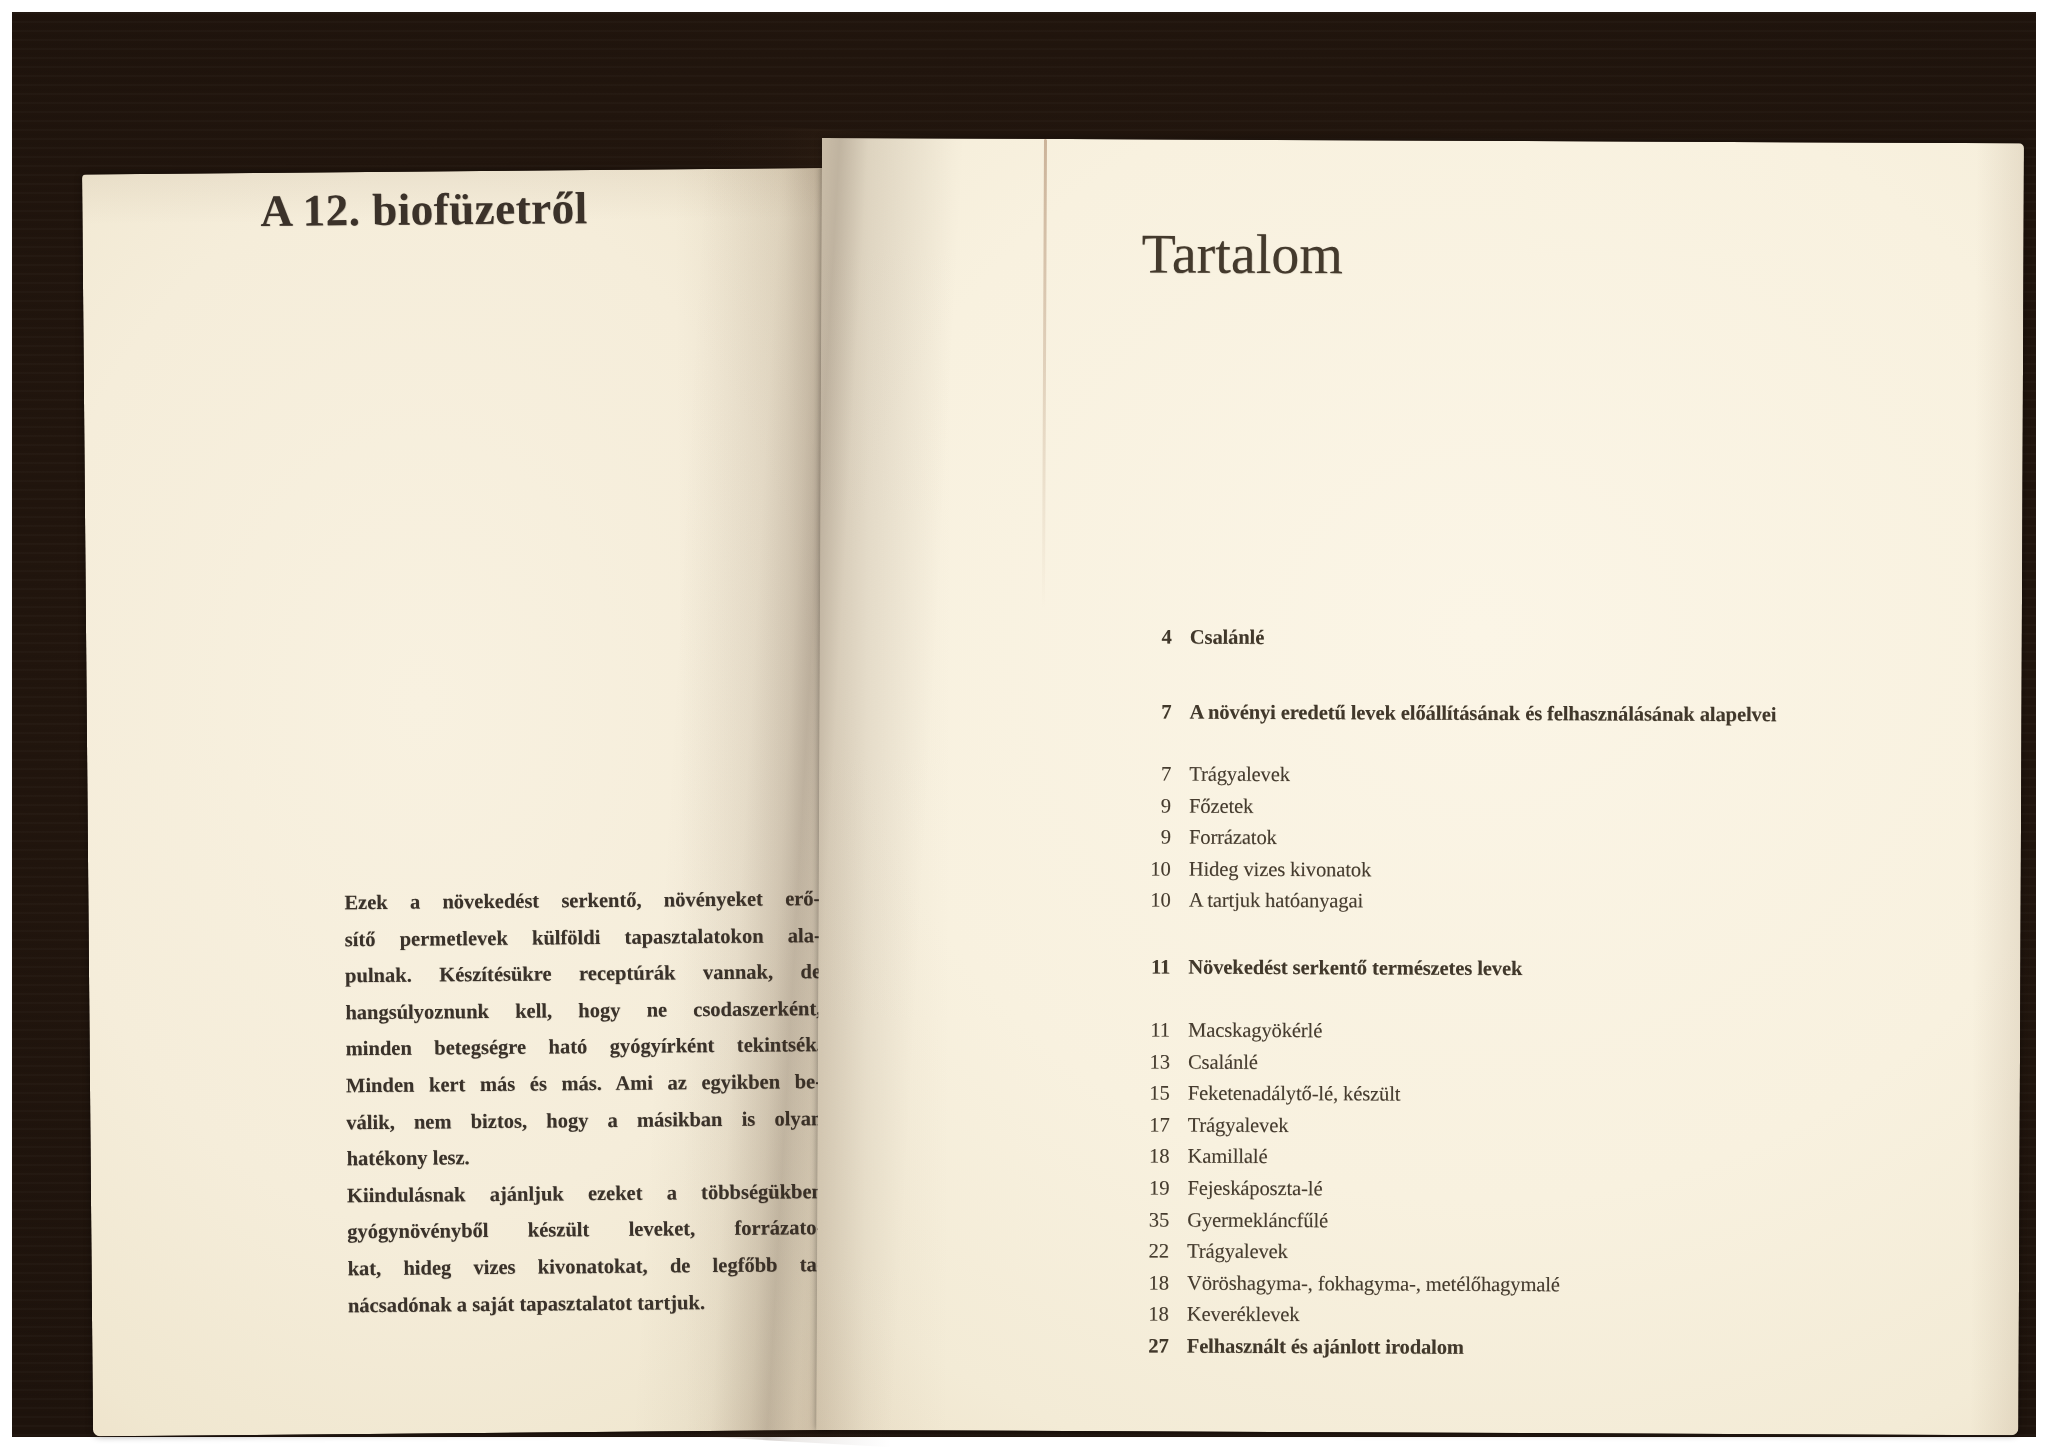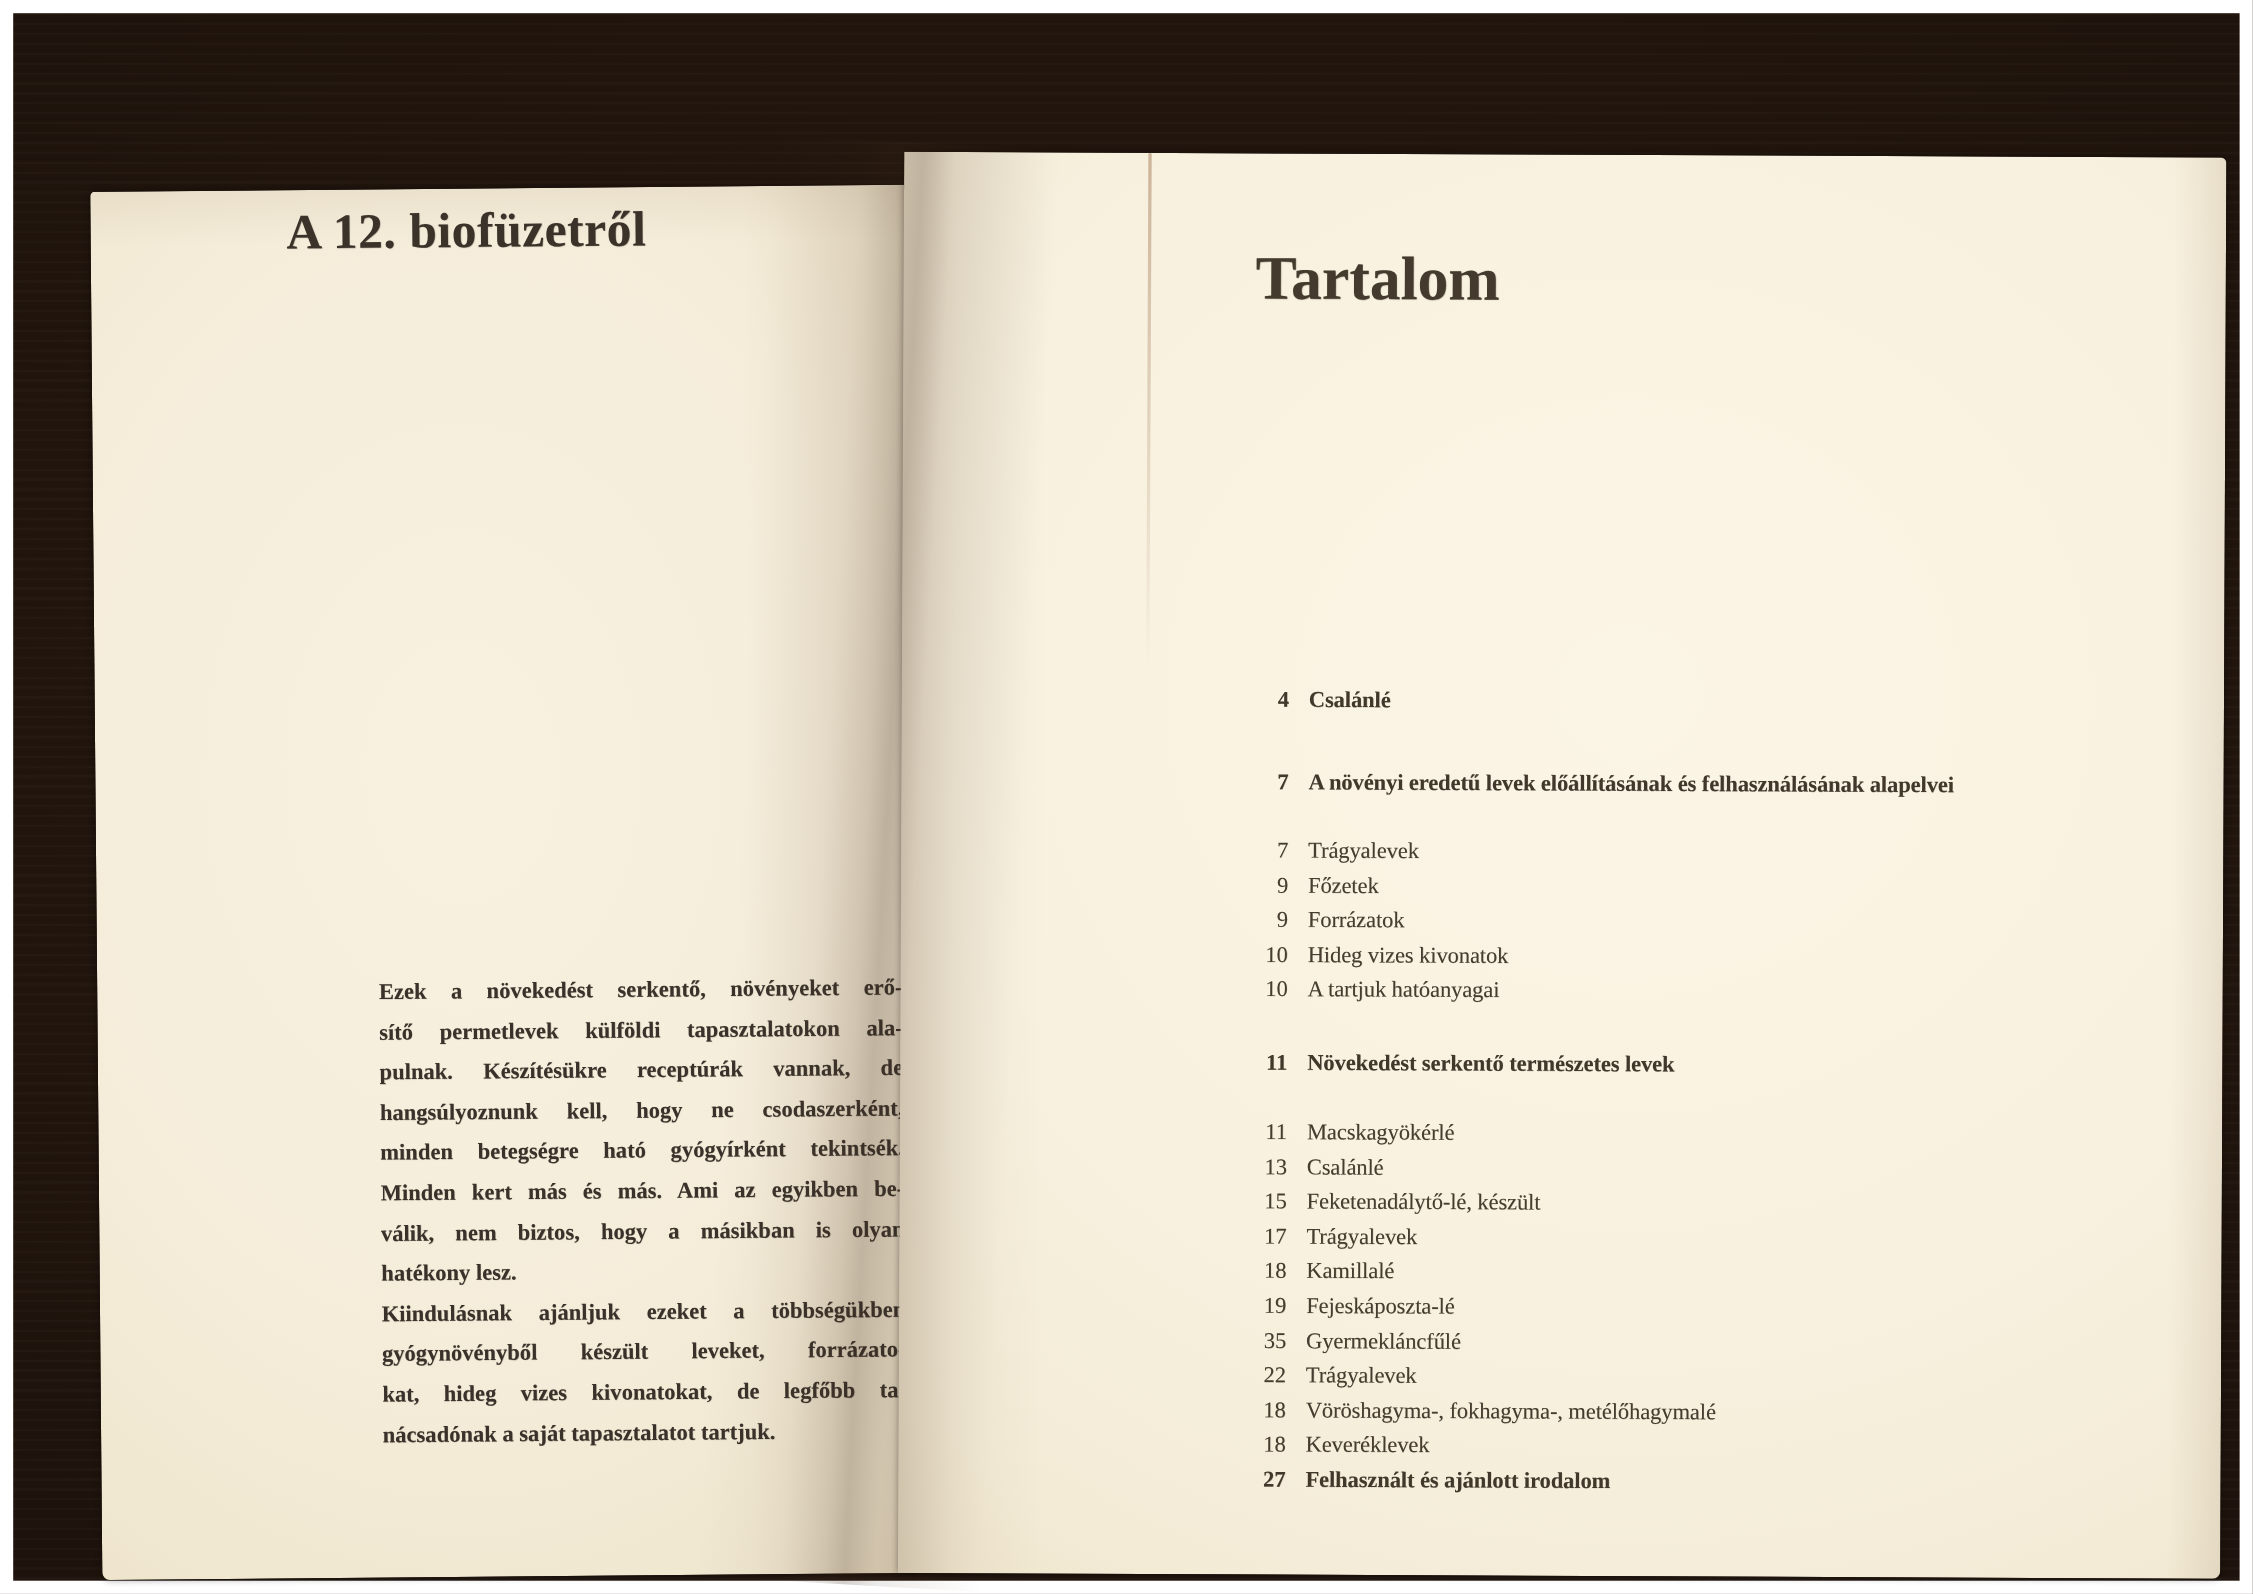--- a/index.html
+++ b/index.html
@@ -60,21 +60,21 @@
     font-size:20.5px;font-weight:bold;color:#3a322a;
     text-shadow:0.3px 0.3px 0.7px rgba(58,50,42,0.4);
   }
   .pline{height:36.6px;line-height:36.6px;overflow:hidden;}
   .pline.j{text-align:justify;}
   .pline.j::after{content:"";display:inline-block;width:100%;height:0;}
 
   
   .rp-title{
     position:absolute;left:320px;top:82px;margin:0;
-    font-size:56px;font-weight:bold;
+    font-size:56px;font-weight:normal;
     color:#443a2d;
     text-shadow:0.4px 0.4px 0.9px rgba(62,50,38,0.45);
   }
   .toc{
     position:absolute;inset:0;
     font-size:20.5px;color:#463c2f;
     text-shadow:0.3px 0.3px 0.6px rgba(70,60,47,0.35);
   }
   .toc-group{position:absolute;left:0;width:100%;}
   .toc-group:nth-child(1){top:482px;}

